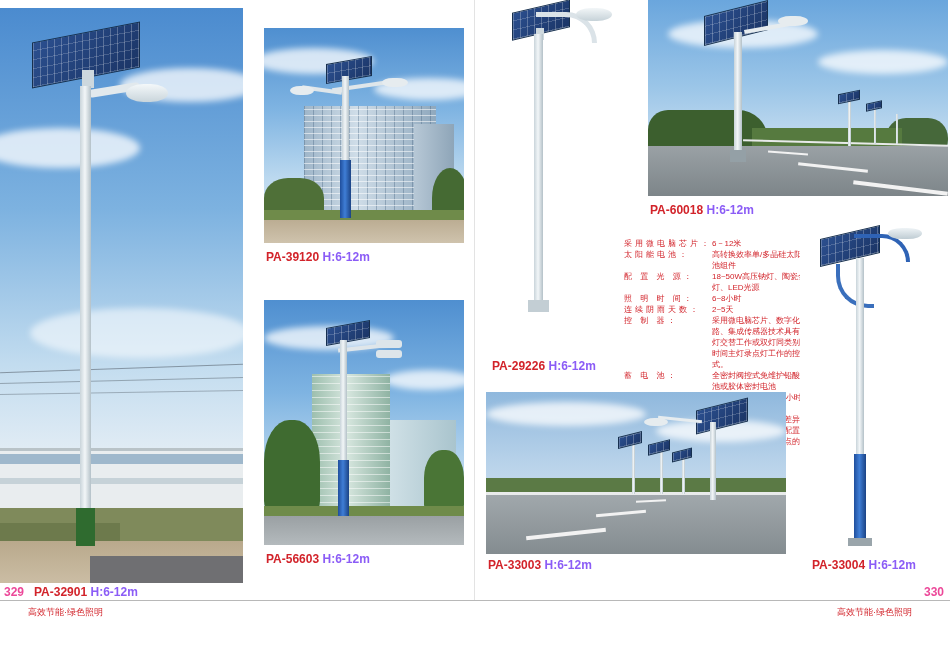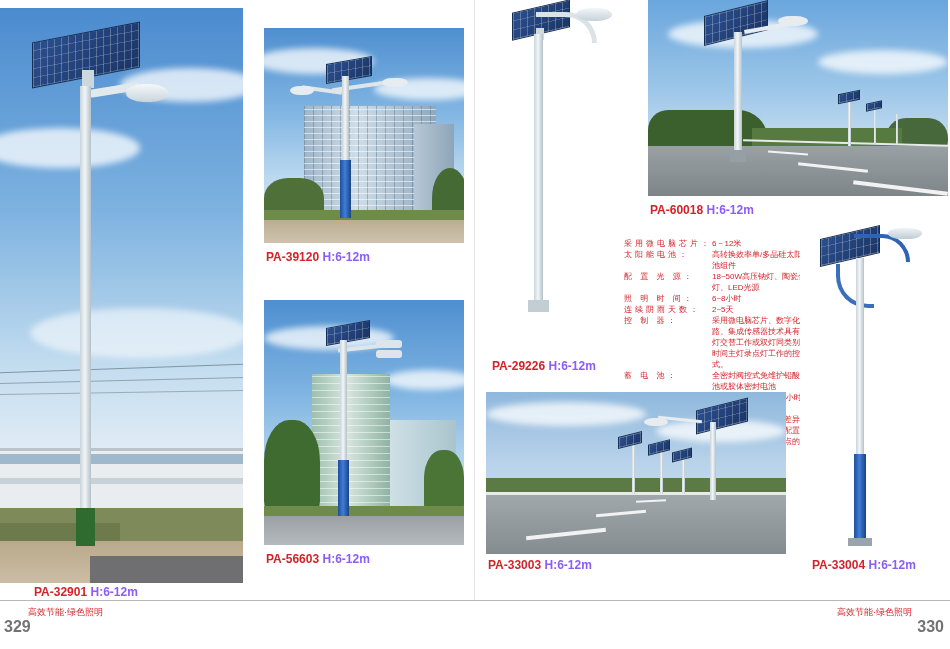--- a/index.html
+++ b/index.html
@@ -39,21 +39,21 @@
   
   .spec{position:absolute;font-size:8px;line-height:11px;color:#d2232a;}
   .spec table{border-collapse:collapse;}
   .spec td{vertical-align:top;padding:0;}
   .spec td.k{width:52px;color:#d2232a;white-space:nowrap;letter-spacing:3px;}
   .spec td.v{color:#d2232a;}
 
   
   .footline{position:absolute;left:0;right:0;top:600px;height:1px;background:#b8b8b8;}
   .footbar{position:absolute;top:604px;height:18px;font-size:9px;color:#666;}
-  .pgnum{position:absolute;top:618px;font-size:16px;color:#737373;font-weight:bold;}
+  .pgnum{position:absolute;top:585px;font-size:12px;color:#ec4899;font-weight:bold;}
   .footred{color:#d2232a;font-size:9px;}
 
   .gutter{position:absolute;left:474px;top:0;width:1px;height:600px;background:#e3e3e3;}
 </style>
 </head>
 <body>
 
 <div class="page">
 
   <div class="photo" style="left:0;top:8px;width:243px;height:575px;">

